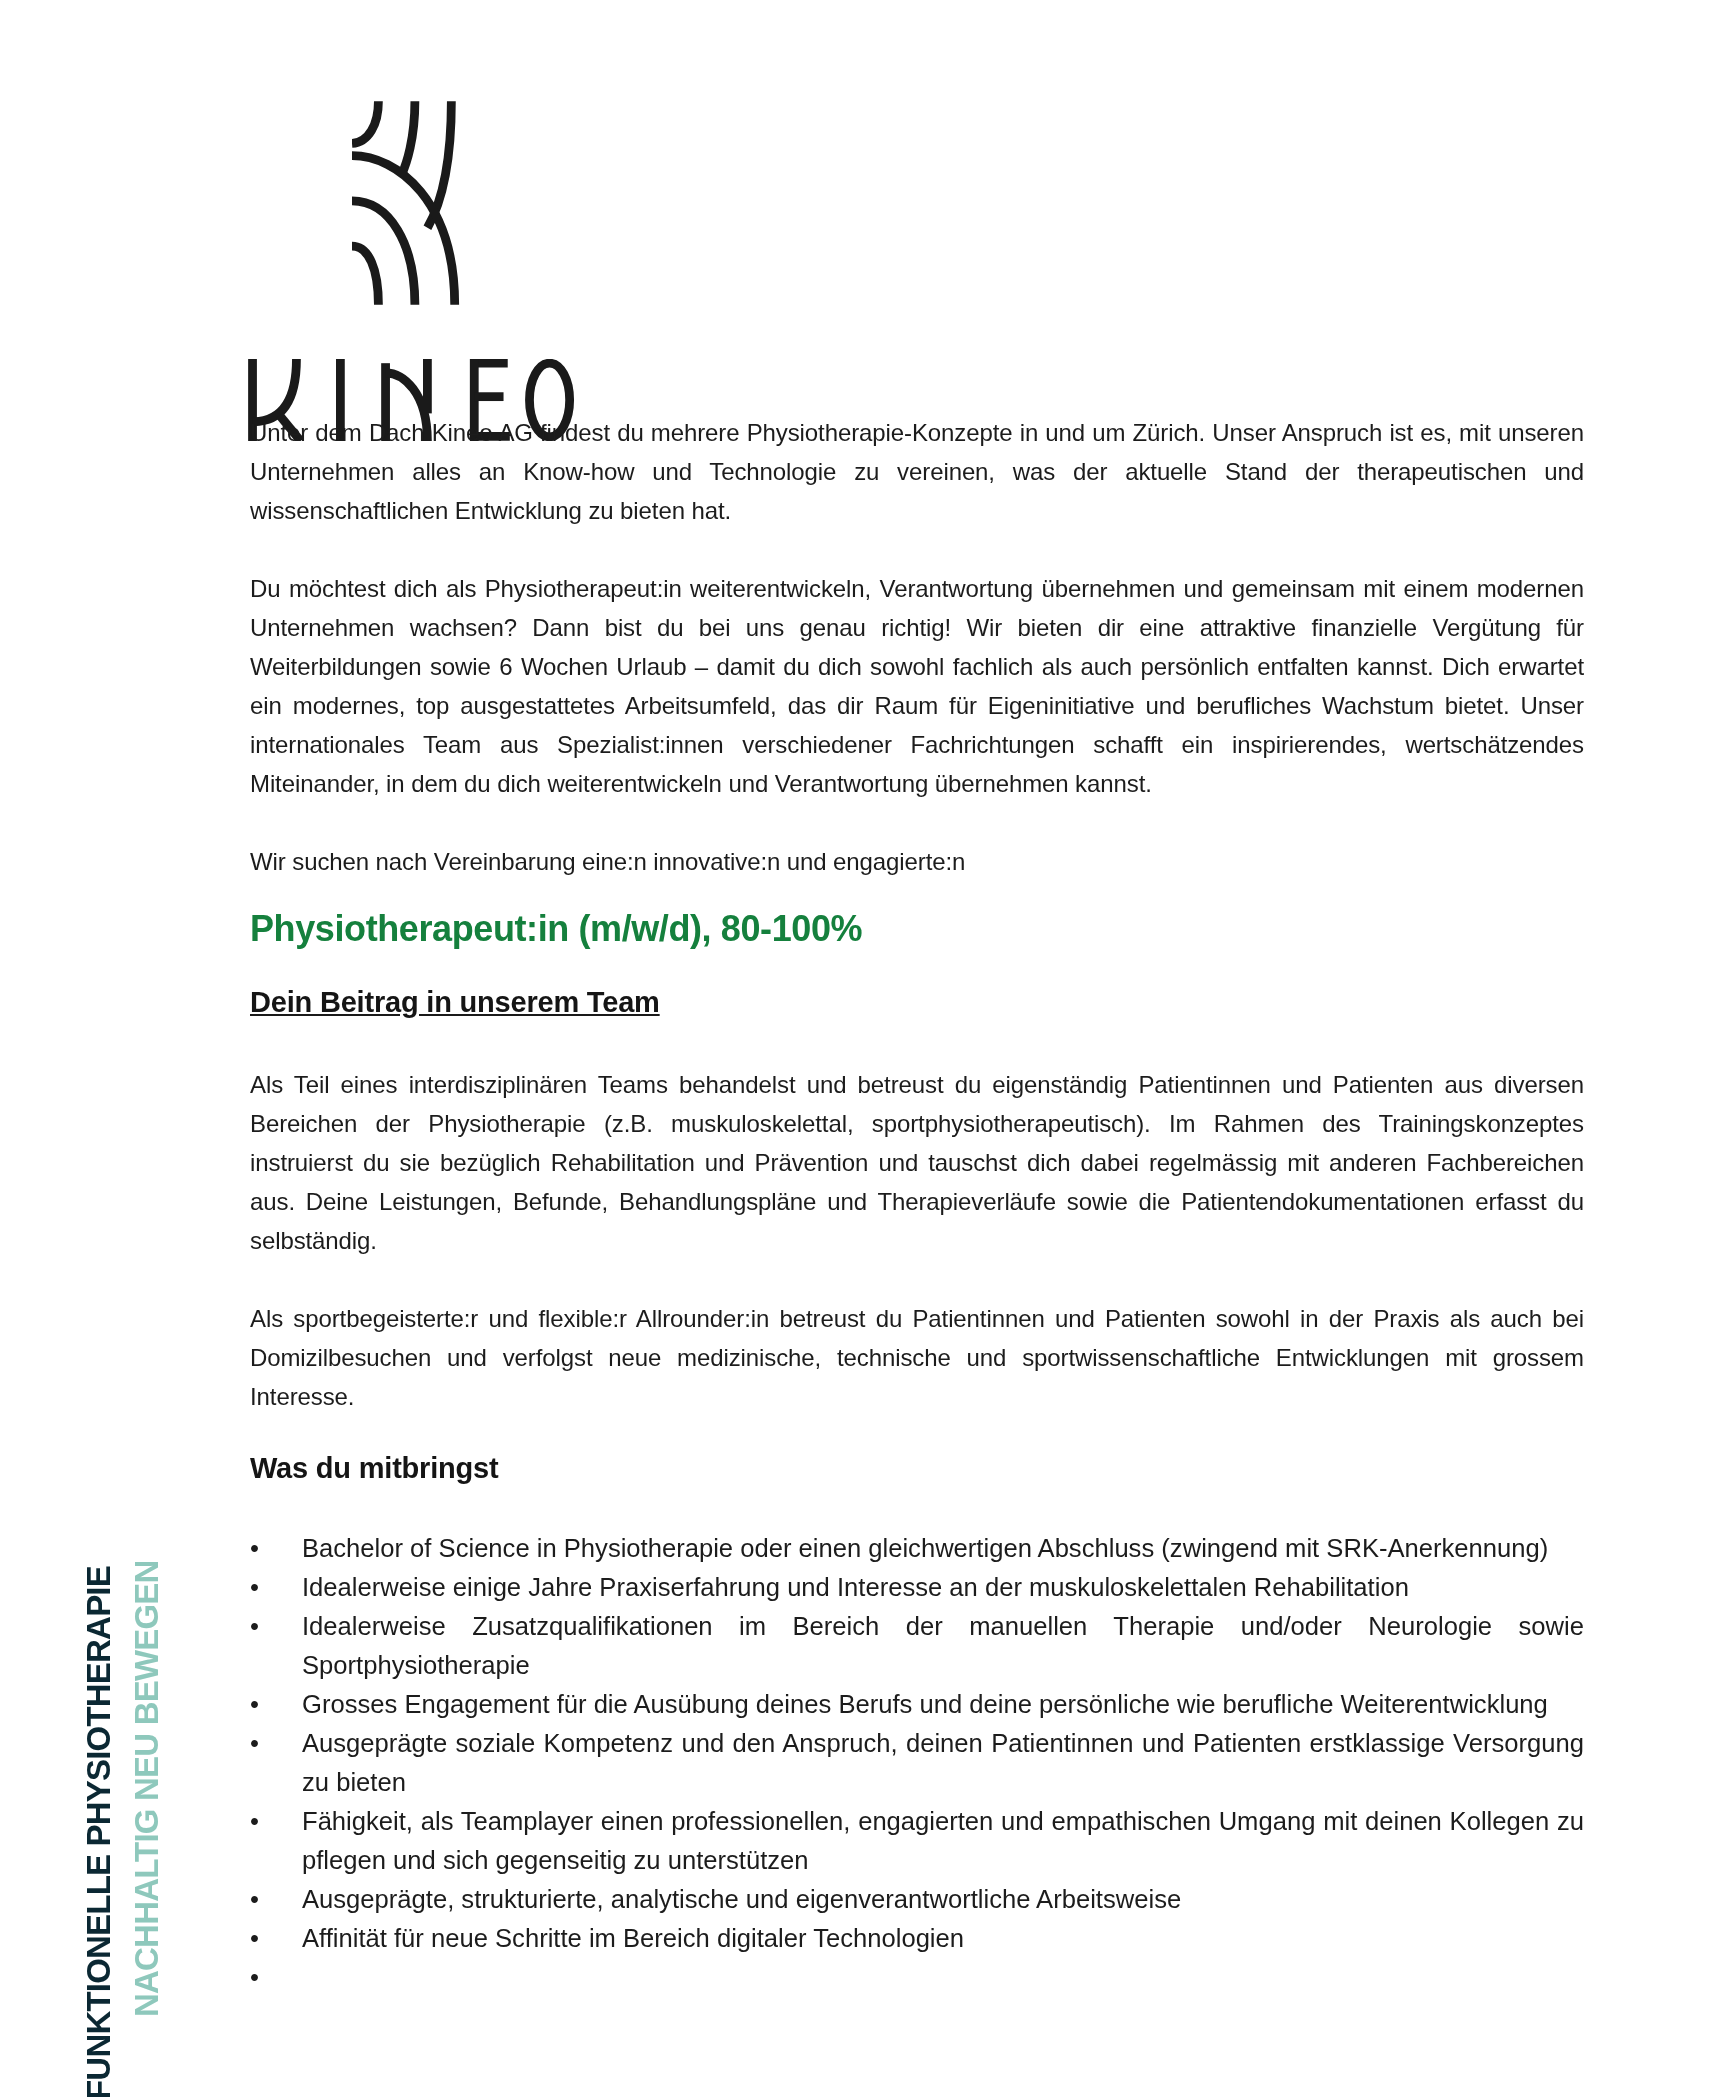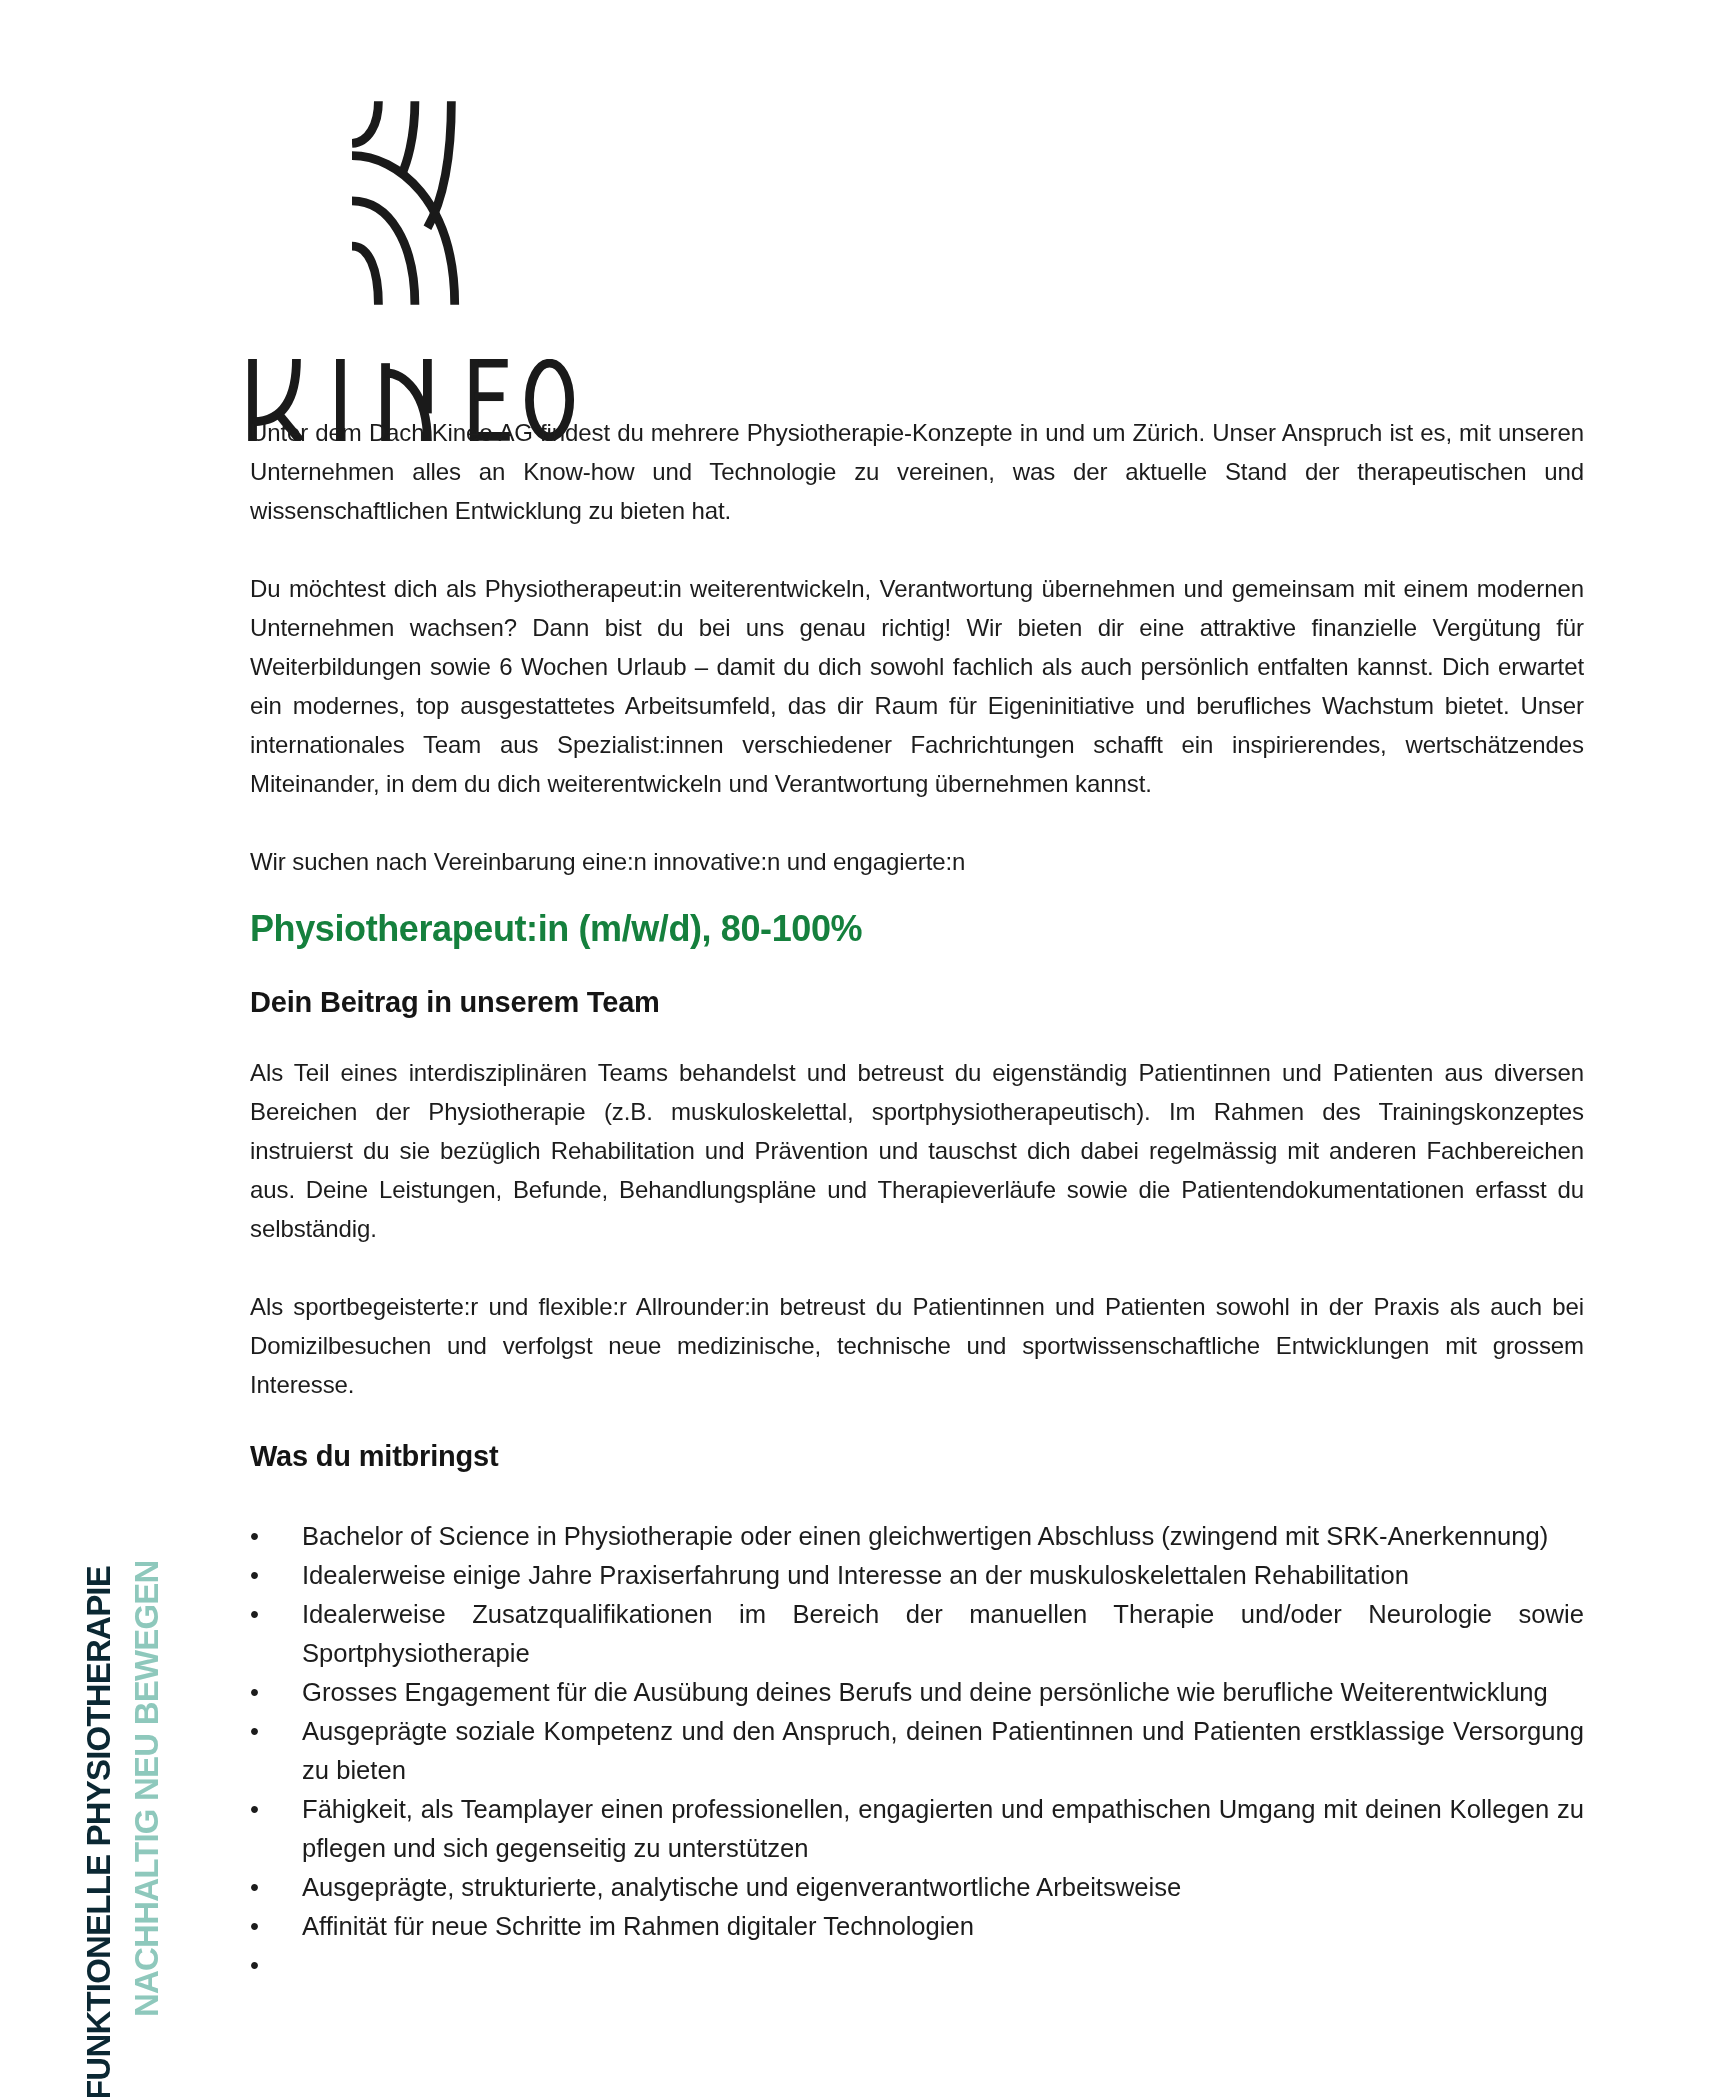--- a/index.html
+++ b/index.html
@@ -5,21 +5,21 @@
   html, body { margin:0; padding:0; background:#ffffff; }
   body { width:1733px; height:2453px; position:relative; overflow:hidden;
          font-family:"Liberation Sans", sans-serif; color:#1a1a1a; }
   #logo-mark { position:absolute; left:352px; top:101px; width:109px; height:204px; }
   #logo-word { position:absolute; left:248px; top:359px; width:327px; height:82px; }
   .content { position:absolute; left:250px; top:413px; width:1334px; }
   p.body { margin:0; font-size:24px; line-height:39px; text-align:justify; color:#1c1c1c; font-weight:normal; letter-spacing:-0.1px; }
   p.body + p.body { margin-top:39px; }
   h1.job-title { margin:0; font-size:36px; font-weight:bold; line-height:46px; margin-top:25px; margin-bottom:29px; color:#15803d; letter-spacing:-0.4px; }
   h2.sec { margin:0; font-size:29px; font-weight:bold; line-height:42px; color:#151515; letter-spacing:-0.2px; }
-  .sec-wrap1 { margin-bottom:30px; }
+  .sec-wrap1 { margin-bottom:42px;text-decoration:underline; }
   .sec-wrap2 { margin-top:31px; margin-bottom:40px; }
   ul.reqs { list-style:none; margin:0; padding:0; }
   ul.reqs li { position:relative; padding-left:52px; font-size:25.6px; line-height:39px; text-align:justify; color:#1c1c1c; }
   ul.reqs li .bullet { position:absolute; left:0; top:0; font-size:25.6px; }
   .vertical { position:absolute; transform-origin:left top; transform:rotate(-90deg); white-space:nowrap; font-weight:bold; letter-spacing:-0.8px; }
   #side-1 { left:80px; top:2100px; font-size:33px; color:#0b2833; width:550px; }
   #side-2 { left:128px; top:2017px; font-size:33px; color:#8ec8bc; }
 </style>
 </head>
 <body>
@@ -80,20 +80,20 @@
     <h2 class="sec">Was du mitbringst</h2>
   </div>
   <ul class="reqs">
     <li><span class="bullet">•</span><span>Bachelor of Science in Physiotherapie oder einen gleichwertigen Abschluss (zwingend mit SRK-Anerkennung)</span></li>
     <li><span class="bullet">•</span><span>Idealerweise einige Jahre Praxiserfahrung und Interesse an der muskuloskelettalen Rehabilitation</span></li>
     <li><span class="bullet">•</span><span>Idealerweise Zusatzqualifikationen im Bereich der manuellen Therapie und/oder Neurologie sowie Sportphysiotherapie</span></li>
     <li><span class="bullet">•</span><span>Grosses Engagement für die Ausübung deines Berufs und deine persönliche wie berufliche Weiterentwicklung</span></li>
     <li><span class="bullet">•</span><span>Ausgeprägte soziale Kompetenz und den Anspruch, deinen Patientinnen und Patienten erstklassige Versorgung zu bieten</span></li>
     <li><span class="bullet">•</span><span>Fähigkeit, als Teamplayer einen professionellen, engagierten und empathischen Umgang mit deinen Kollegen zu pflegen und sich gegenseitig zu unterstützen</span></li>
     <li><span class="bullet">•</span><span>Ausgeprägte, strukturierte, analytische und eigenverantwortliche Arbeitsweise</span></li>
-    <li><span class="bullet">•</span><span>Affinität für neue Schritte im Rahmen digitaler Technologien</span></li>
+    <li><span class="bullet">•</span><span>Affinität für neue Schritte im Bereich digitaler Technologien</span></li>
     <li><span class="bullet">•</span></li>
   </ul>
 </div>
 
 <div id="side-1" class="vertical" style="color: rgb(11, 40, 51);">FUNKTIONELLE PHYSIOTHERAPIE</div>
 <div id="side-2" class="vertical" style="color: rgb(142, 200, 188);">NACHHALTIG NEU BEWEGEN</div>
 
 
 </body></html>

